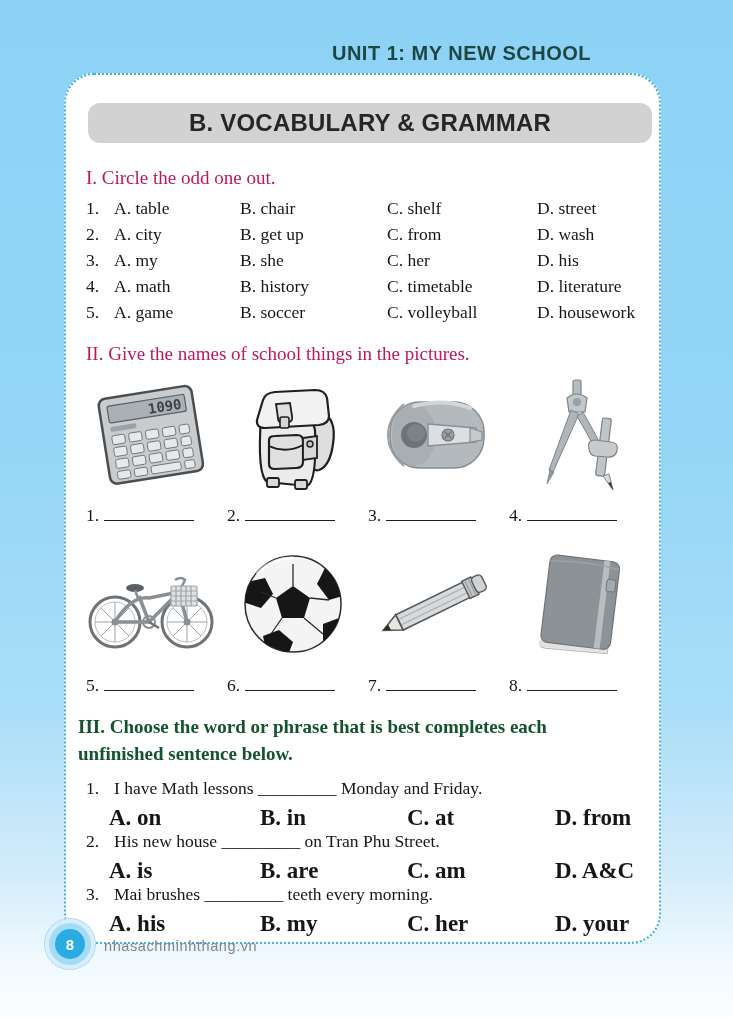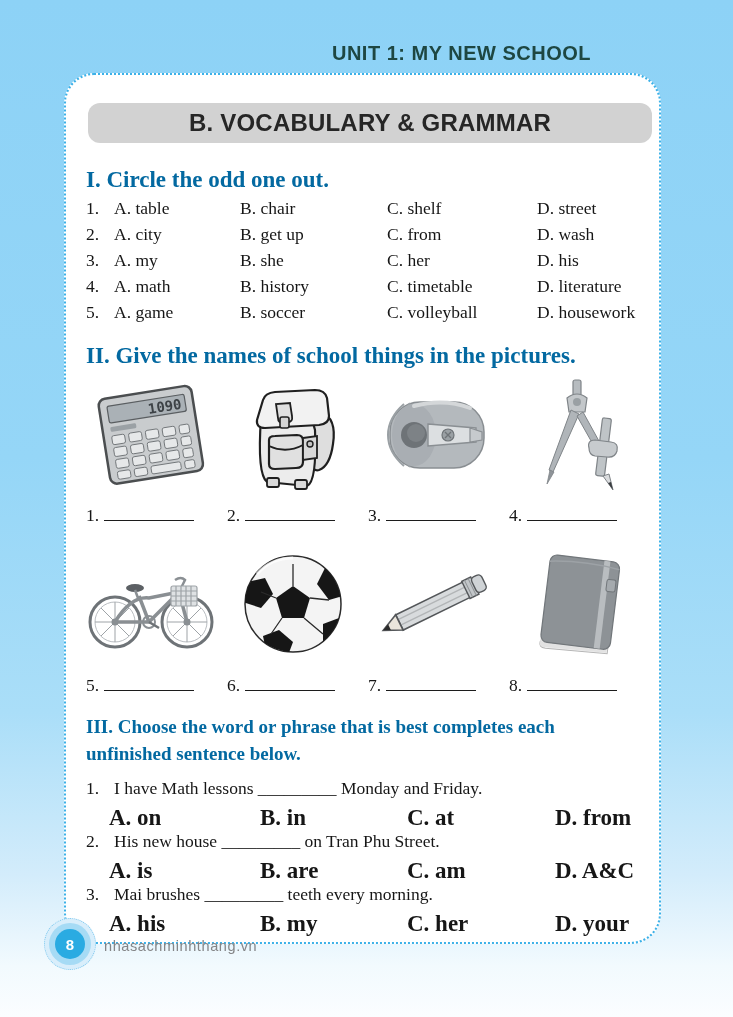--- a/index.html
+++ b/index.html
@@ -51,23 +51,23 @@
     justify-content: center;
     font-family: "Liberation Sans", sans-serif;
     font-weight: bold;
     font-size: 24px;
     letter-spacing: 0.2px;
     color: #262626;
   }
 
   .sec-heading {
     position: absolute;
-    font-weight: bold;
-    font-size: 23px;
-    color: #0369a1;
+    font-weight: normal;
+    font-size: 19px;
+    color: #be185d;
   }
 
   .ex1-grid {
     position: absolute;
     left: 20px;
     top: 120px;
     width: 560px;
     display: grid;
     grid-template-columns: 28px 126px 147px 150px auto;
     grid-auto-rows: 26px;
@@ -105,27 +105,27 @@
   .blank-line {
     display: inline-block;
     width: 90px;
     border-bottom: 1.6px solid #1c1c1c;
     height: 15px;
     margin-left: 5px;
   }
 
   .ex3-heading {
     position: absolute;
-    left: 20px;
+    left: 12px;
     top: 638px;
     width: 558px;
     font-weight: bold;
     font-size: 19px;
     line-height: 27px;
-    color: #0369a1;
+    color: #14532d;
   }
 
   .q-sentence {
     position: absolute;
     left: 20px;
     width: 560px;
     display: flex;
     font-size: 17.5px;
     color: #161616;
   }

